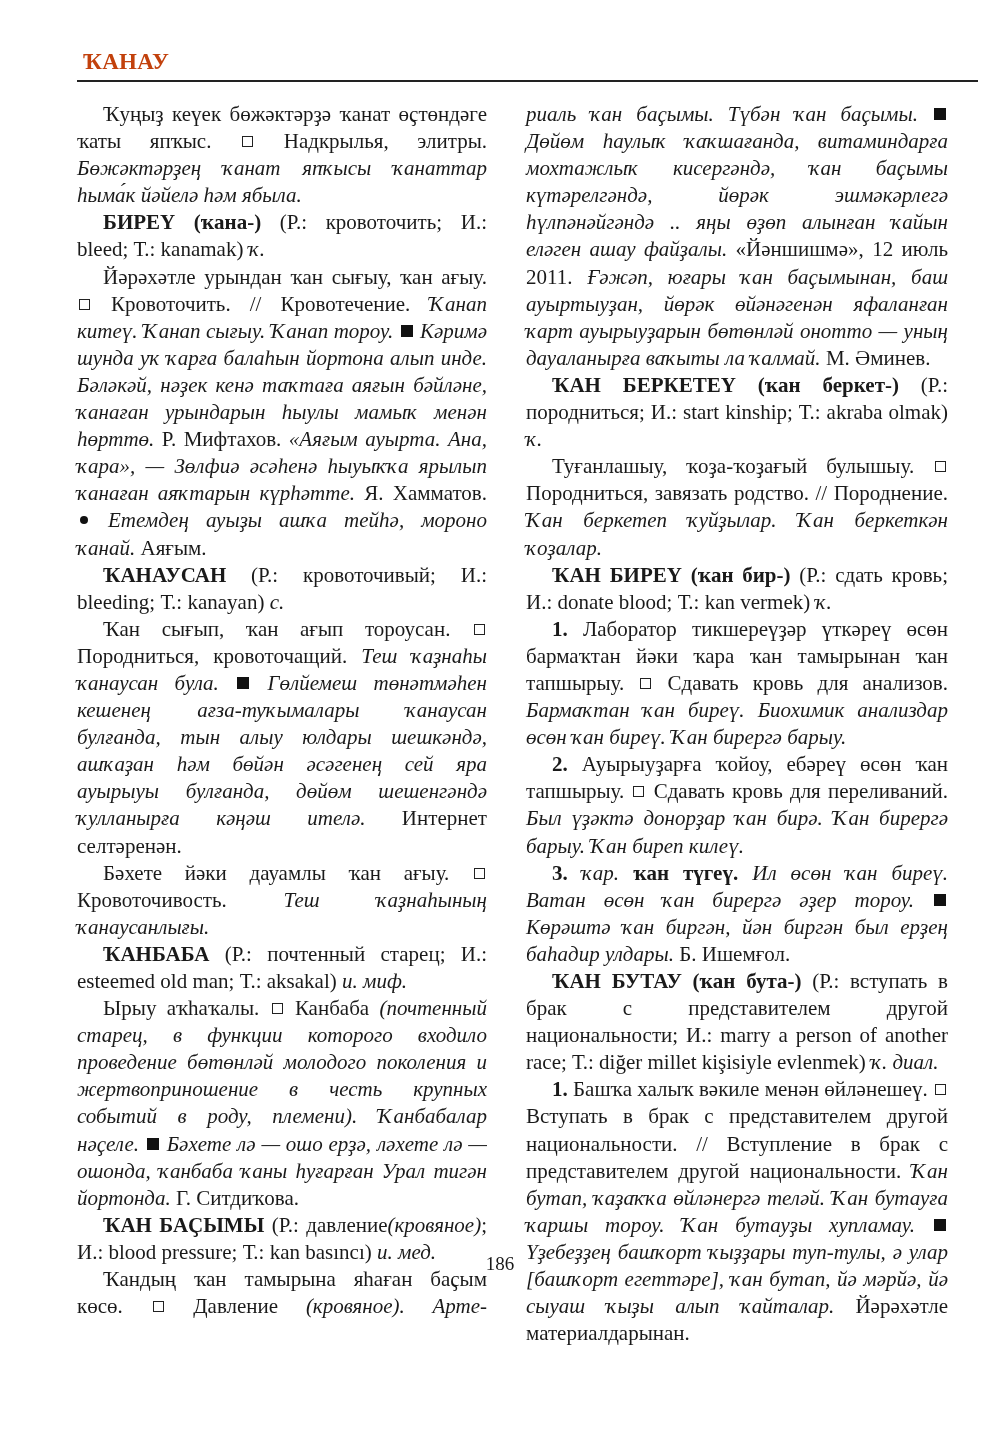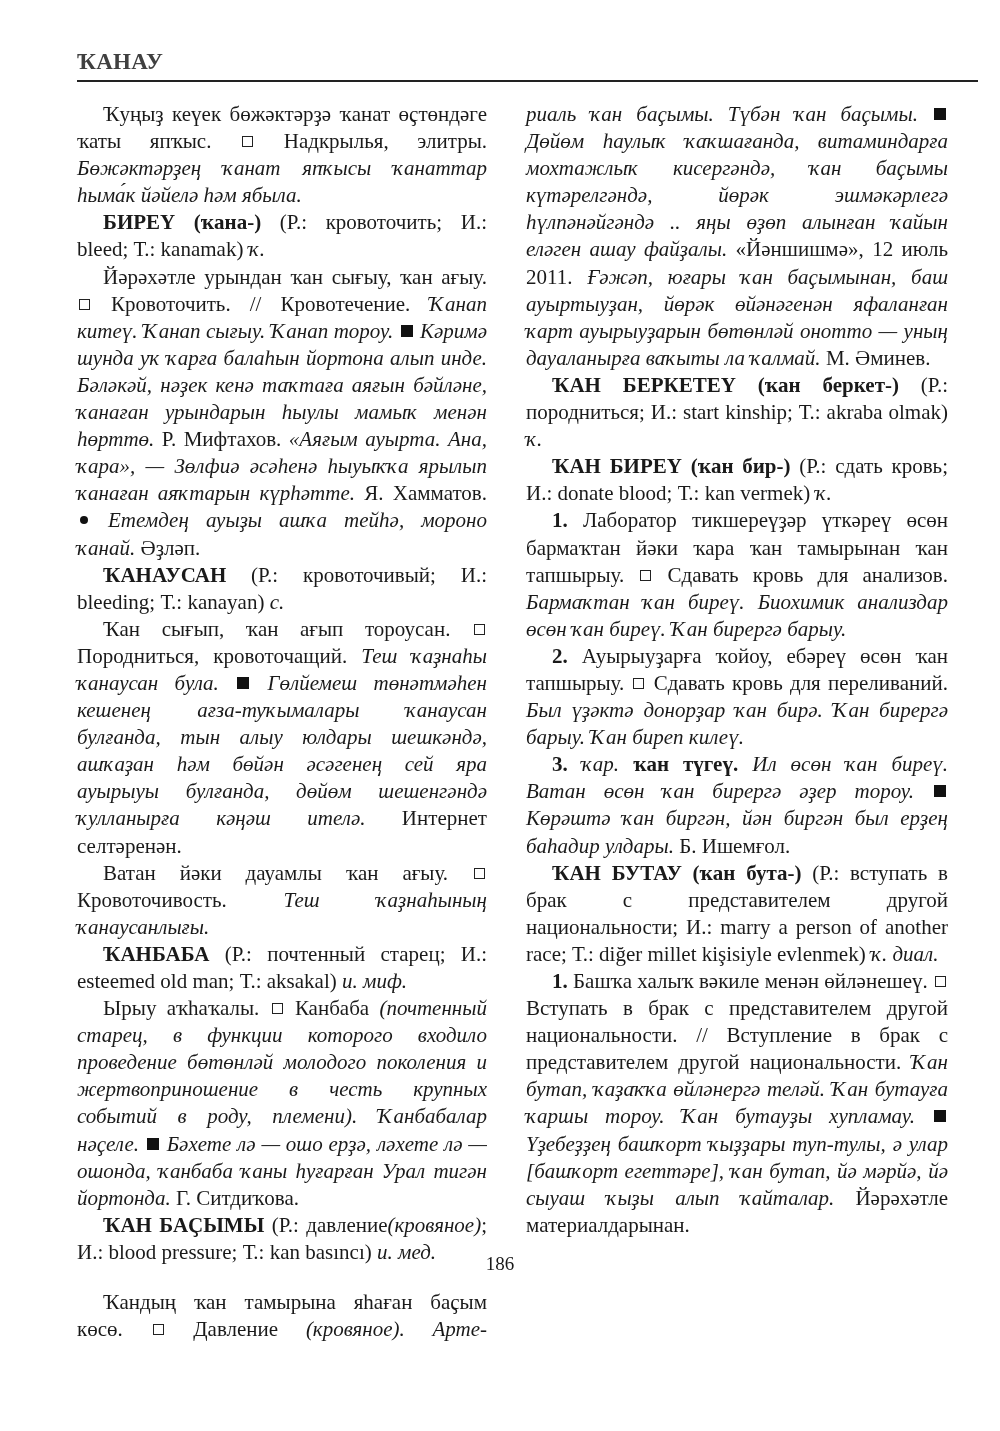--- a/index.html
+++ b/index.html
@@ -1,19 +1,19 @@
 <!DOCTYPE html>
 <html><head>
 <meta charset="utf-8">
 <style>
   html, body { margin: 0; padding: 0; background: #ffffff; }
   body { width: 1000px; height: 1431px; position: relative; overflow: hidden;
          font-family: "Liberation Serif", "DejaVu Serif", serif; color: #1a1a1a; }
-  .running-head { position: absolute; left: 77px; top: 49px; font-family: "Liberation Serif", serif;
-         font-weight: bold; font-size: 23px; letter-spacing: 0.2px; color: #404040; }
+  .running-head { position: absolute; left: 83px; top: 49px; font-family: "Liberation Serif", serif;
+         font-weight: bold; font-size: 23px; letter-spacing: 0.2px; color: #c2410c; }
   .rule { position: absolute; left: 77px; top: 80px; width: 901px; height: 2px; background: #222; }
   .col { position: absolute; top: 101px; font-size: 21px; line-height: 27.1px; text-align: justify;
          hyphens: manual; }
   .col-left { left: 77px; width: 410px; }
   .col-right { left: 526px; width: 422px; }
   .col p { margin: 0; text-indent: 26px; }
   .col p.cont { text-indent: 0; }
   .hw { font-weight: bold; }
   .it { font-style: italic; }
   .sq { display: inline-block; width: 11px; height: 11px; border: 1.3px solid #222; box-sizing: border-box;
@@ -47,38 +47,38 @@
     <span class="sq"></span>
     <span>Кровоточить. // Кровотечение.</span>
     <span class="it">Ҡанап китеү. Ҡанап сығыу. Ҡанап тороу.</span>
     <span class="bsq"></span>
     <span class="it">Кәримә шунда уҡ ҡарға балаһын йортона алып инде. Бәләкәй, нәҙек кенә таҡтаға аяғын бәйләне, ҡанаған урындарын һыулы мамыҡ менән һөрттө.</span>
     <span>Р. Мифтахов.</span>
     <span class="it">«Аяғым ауырта. Ана, ҡара», — Зөлфиә әсәһенә һыуыҡҡа ярылып ҡанаған аяҡтарын күрһәтте.</span>
     <span>Я. Хамматов.</span>
     <span class="dot"></span>
     <span class="it">Етемдең ауыҙы ашҡа тейһә, мороно ҡанай.</span>
-    <span>Әҙләп.</span>
+    <span>Аяғым.</span>
   </p>
   <p>
     <span class="hw">ҠАНАУСАН</span>
     <span>(Р.: кровоточивый; И.: bleeding; Т.: kanayan)</span>
     <span class="it">с.</span>
   </p>
   <p>
     <span>Ҡан сығып, ҡан ағып тороусан.</span>
     <span class="sq"></span>
     <span>Породниться, кровоточащий.</span>
     <span class="it">Теш ҡаҙнаһы ҡанаусан була.</span>
     <span class="bsq"></span>
     <span class="it">Гөлйемеш төнәтмәһен кешенең ағза-туҡымалары ҡанаусан булғанда, тын алыу юлдары шешкәндә, ашҡаҙан һәм бөйән әсәгенең сей яра ауырыуы булғанда, дөйөм шешенгәндә ҡулланырға кәңәш ителә.</span>
     <span>Интернет селтәренән.</span>
   </p>
   <p>
-    <span>Ватан йәки дауамлы ҡан ағыу.</span>
+    <span>Бәхете йәки дауамлы ҡан ағыу.</span>
     <span class="sq"></span>
     <span>Кровоточивость.</span>
     <span class="it">Теш ҡаҙнаһының ҡанаусанлығы.</span>
   </p>
   <p>
     <span class="hw">ҠАНБАБА</span>
     <span>(Р.: почтенный старец; И.: esteemed old man; Т.: aksakal)</span>
     <span class="it">и. миф.</span>
   </p>
   <p>
@@ -89,21 +89,21 @@
     <span class="it">Ҡанбабалар нәҫеле.</span>
     <span class="bsq"></span>
     <span class="it">Бәхете лә — ошо ерҙә, ләхете лә — ошонда, ҡанбаба ҡаны һуғарған Урал тигән йортонда.</span>
     <span>Г. Ситдиҡова.</span>
   </p>
   <p>
     <span class="hw">ҠАН БАҪЫМЫ</span>
     <span>(Р.: давление</span><span class="it">(кровяное)</span><span>; И.: blood pressure; Т.: kan basıncı)</span>
     <span class="it">и. мед.</span>
   </p>
-  <p style="text-align-last: justify; margin-top: 23px;">
+  <p style="text-align-last: justify;">
     <span>Ҡандың ҡан тамырына яһаған баҫым көсө.</span>
     <span class="sq"></span>
     <span>Давление</span>
     <span class="it">(кровяное).</span>
     <span class="it">Арте-</span>
   </p>
 </div>
 
 <div class="col col-right">
   <p class="cont">
@@ -111,20 +111,26 @@
     <span class="bsq"></span>
     <span class="it">Дөйөм һаулыҡ ҡаҡшағанда, витаминдарға мохтажлыҡ кисергәндә, ҡан баҫымы күтәрелгәндә, йөрәк эшмәкәрлегә һүлпәнәйгәндә .. яңы өҙөп алынған ҡайын еләген ашау файҙалы.</span>
     <span>«Йәншишмә», 12 июль 2011.</span>
     <span class="it">Ғәжәп, юғары ҡан баҫымынан, баш ауыртыуҙан, йөрәк өйәнәгенән яфаланған ҡарт ауырыуҙарын бөтөнләй онотто — уның дауаланырға ваҡыты ла ҡалмай.</span>
     <span>М. Әминев.</span>
   </p>
   <p>
     <span class="hw">ҠАН БЕРКЕТЕҮ (ҡан беркет-)</span>
     <span>(Р.: породниться; И.: start kinship; Т.: akraba olmak)</span>
     <span class="it">ҡ.</span>
+  </p>
+  <p>
+    <span>Туғанлашыу, ҡоҙа-ҡоҙағый булышыу.</span>
+    <span class="sq"></span>
+    <span>Породниться, завязать родство. // Породнение.</span>
+    <span class="it">Ҡан беркетеп ҡуйҙылар. Ҡан беркеткән ҡоҙалар.</span>
   </p>
   <p>
     <span class="hw">ҠАН БИРЕҮ (ҡан бир-)</span>
     <span>(Р.: сдать кровь; И.: donate blood; Т.: kan vermek)</span>
     <span class="it">ҡ.</span>
   </p>
   <p>
     <span class="num">1.</span>
     <span>Лаборатор тикшереүҙәр үткәреү өсөн бармаҡтан йәки ҡара ҡан тамырынан ҡан тапшырыу.</span>
     <span class="sq"></span>

